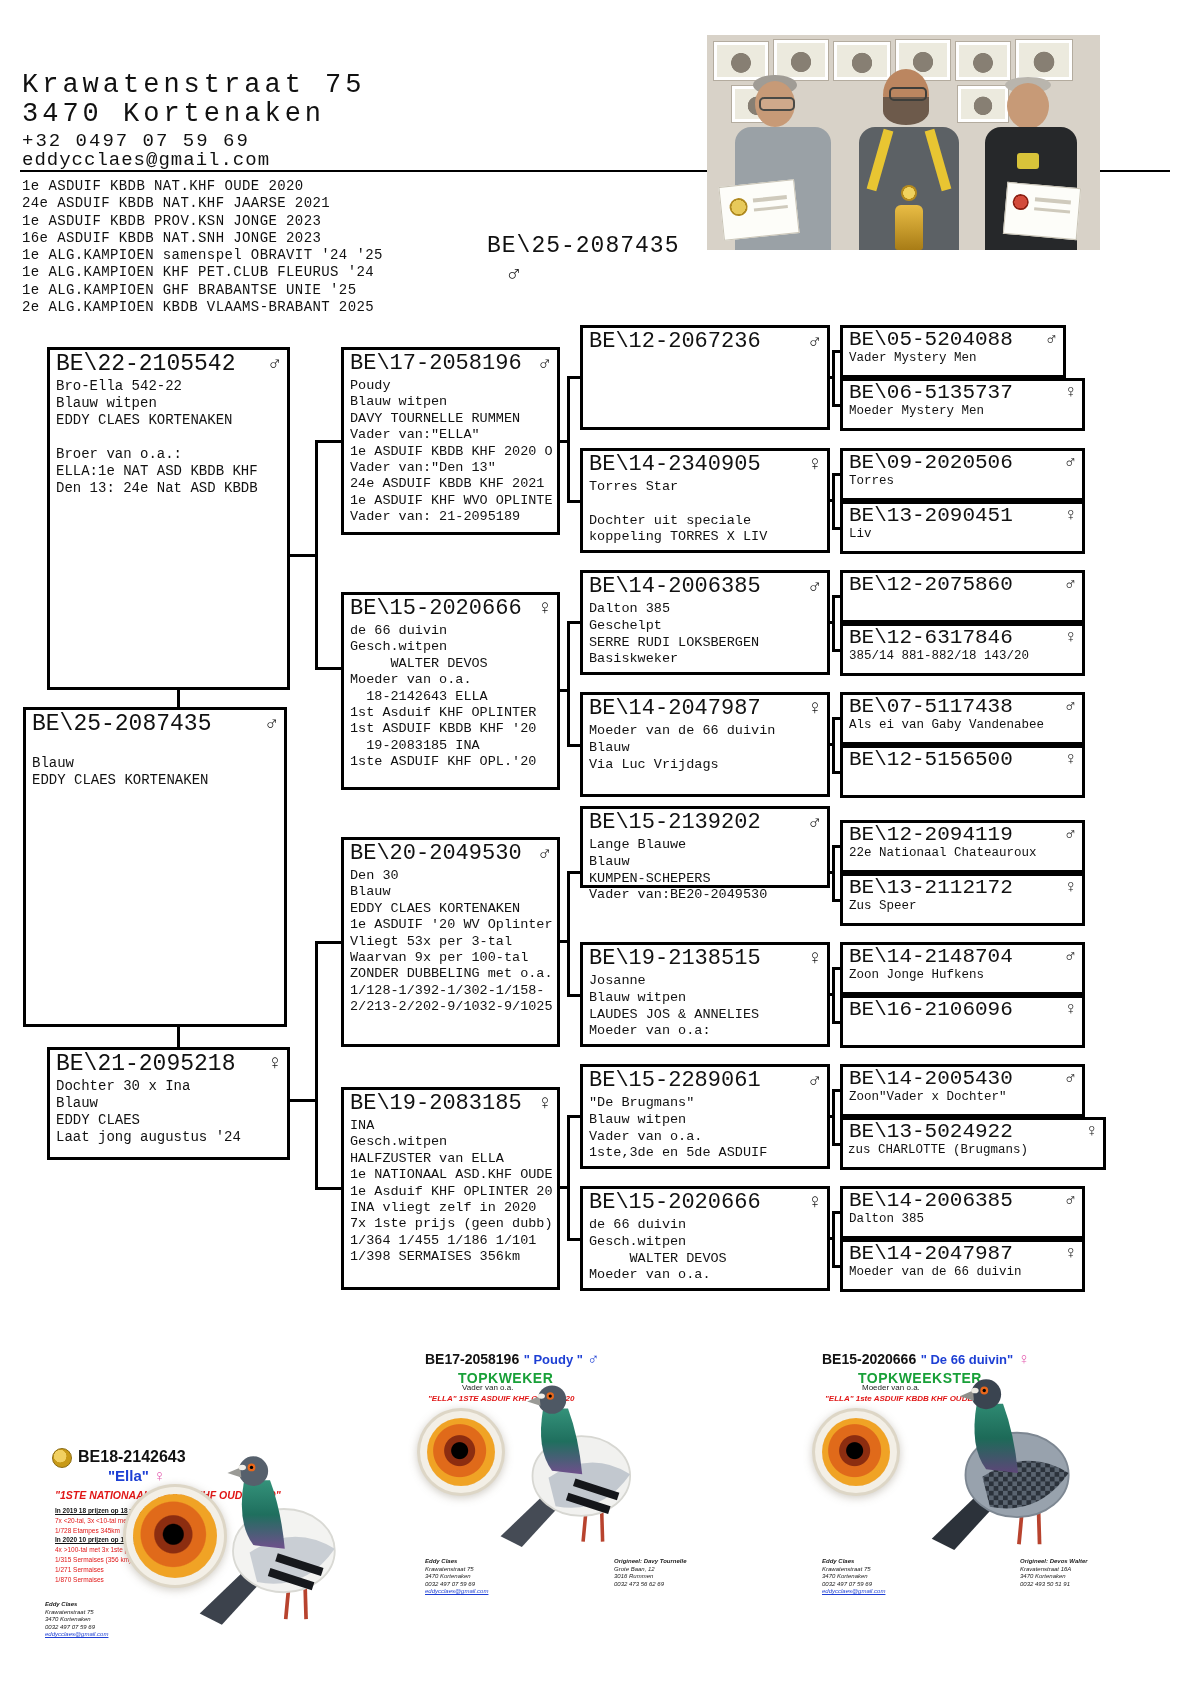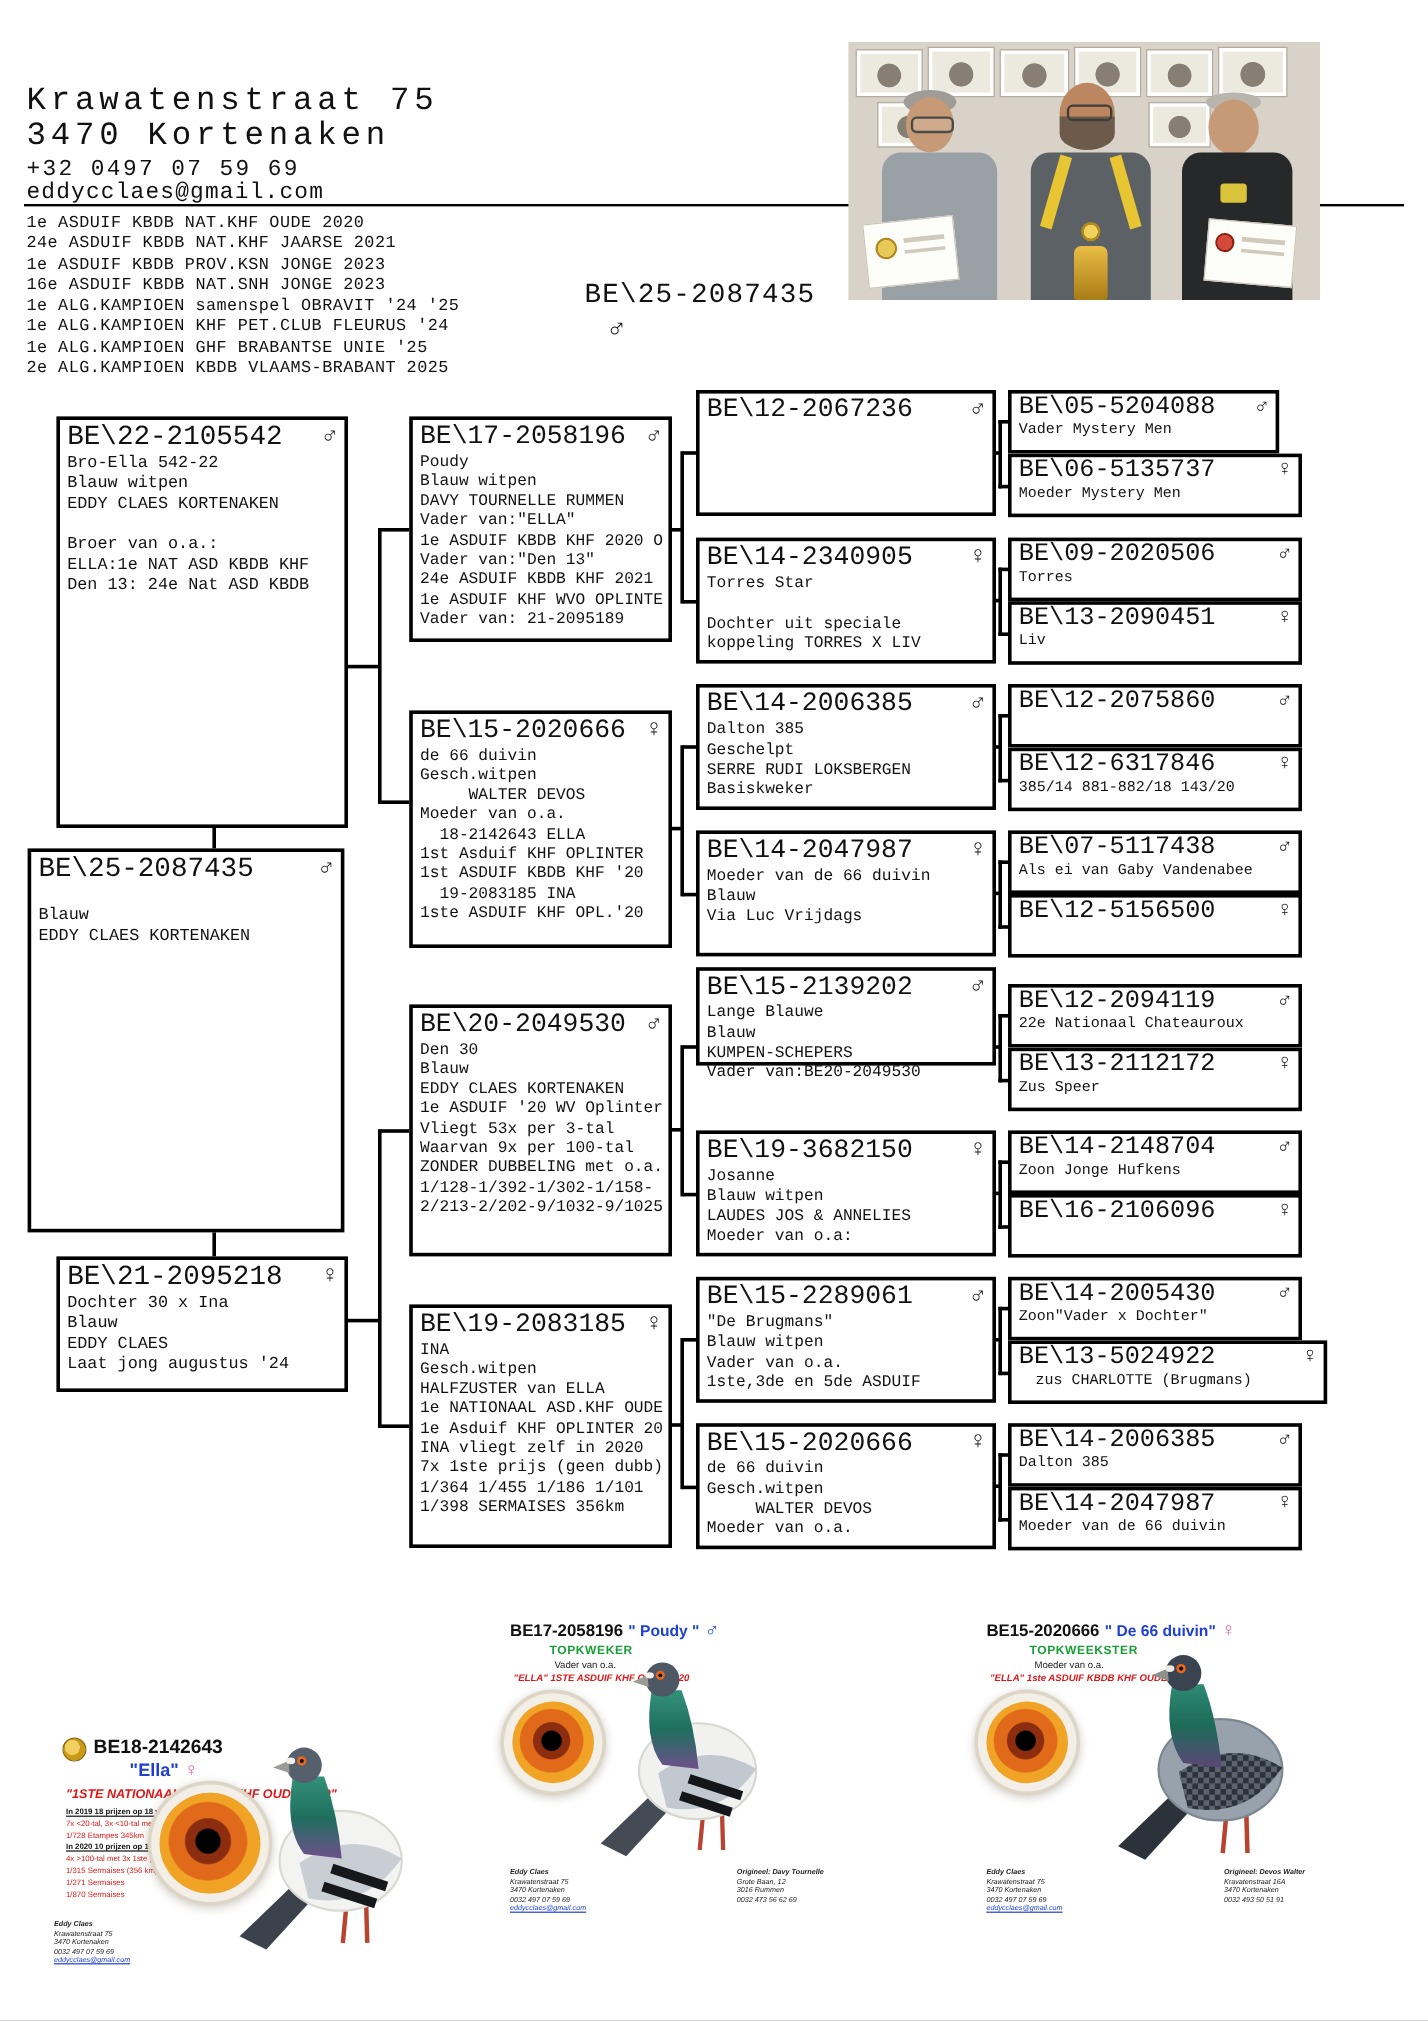--- a/index.html
+++ b/index.html
@@ -48,21 +48,21 @@
   
   .sans{font-family:"Liberation Sans","DejaVu Sans",sans-serif;}
   .card-ring{font-weight:bold;font-size:16px;color:#111;}
   .card-ring2{font-weight:bold;font-size:14px;color:#111;}
   .cname{color:#1d3fd4;font-weight:bold;font-size:15px;}
   .cname2{color:#1d3fd4;font-weight:bold;font-size:13px;}
   .sexf{color:#e45fb0;font-weight:bold;}
   .sexm{color:#1d3fd4;font-weight:bold;}
   .headline{color:#e01616;font-weight:bold;font-style:italic;font-size:10.5px;white-space:nowrap;}
   .headline2{color:#e01616;font-weight:bold;font-style:italic;font-size:8px;white-space:nowrap;}
-  .role{color:#18a038;font-weight:bold;font-size:10px;letter-spacing:.5px;}
+  .role{color:#18a038;font-weight:bold;font-size:14px;letter-spacing:.5px;}
   .subrole{color:#222;font-size:8px;}
   .stats .stat{font-size:6.5px;line-height:9.8px;white-space:nowrap;}
   .stat.black{color:#111;font-weight:bold;text-decoration:underline;}
   .stat.red{color:#e01616;}
   .ownblk .bline,.origblk .bline{font-size:6px;line-height:7.6px;color:#222;font-style:italic;white-space:nowrap;}
   .ownblk .bline:first-child,.origblk .bline:first-child{font-weight:bold;}
   .ownblk .bline:last-child{color:#1d3fd4;text-decoration:underline;}
   .eye{position:absolute;border-radius:50%;
        background:radial-gradient(circle at 48% 48%, #000 0 16%, #8c2d10 18% 30%, #e06a1a 32% 52%, #f0a325 54% 72%, #c4541a 74% 100%);
        box-shadow:0 0 0 7px #f3efe6, 0 0 0 10px #ddd6c6, 0 2px 8px 10px rgba(120,110,90,.35);}
@@ -292,21 +292,21 @@
       </div>
     <div class="lines">
         <div class="bline">Lange Blauwe</div>
         <div class="bline">Blauw</div>
         <div class="bline">KUMPEN-SCHEPERS</div>
         <div class="bline">Vader van:BE20-2049530</div>
       </div>
   </div>
   <div class="box g3" style="left:580px;top:942px;width:250px;height:105px">
     <div class="trow">
-        <span class="ring">BE\19-3682150</span>
+        <span class="ring">BE\19-2138515</span>
         <span class="sex">♀</span>
       </div>
     <div class="lines">
         <div class="bline">Josanne</div>
         <div class="bline">Blauw witpen</div>
         <div class="bline">LAUDES JOS &amp; ANNELIES</div>
         <div class="bline">Moeder van o.a:</div>
       </div>
   </div>
   <div class="box g3" style="left:580px;top:1064px;width:250px;height:105px">
@@ -423,21 +423,21 @@
         <span class="ring">BE\14-2005430</span>
         <span class="sex">♂</span>
       </div>
     <div class="bline" style="padding:0 6px">Zoon"Vader x Dochter"</div>
   </div>
   <div class="box g4" style="left:840px;top:1117px;width:266px;height:53px">
     <div class="trow">
         <span class="ring">BE\13-5024922</span>
         <span class="sex">♀</span>
       </div>
-    <div class="bline" style="padding:0 20px">zus CHARLOTTE (Brugmans)</div>
+    <div class="bline" style="padding:0 5px">zus CHARLOTTE (Brugmans)</div>
   </div>
   <div class="box g4" style="left:840px;top:1186px;width:245px;height:53px">
     <div class="trow">
         <span class="ring">BE\14-2006385</span>
         <span class="sex">♂</span>
       </div>
     <div class="bline" style="padding:0 6px">Dalton 385</div>
   </div>
   <div class="box g4" style="left:840px;top:1239px;width:245px;height:53px">
     <div class="trow">

